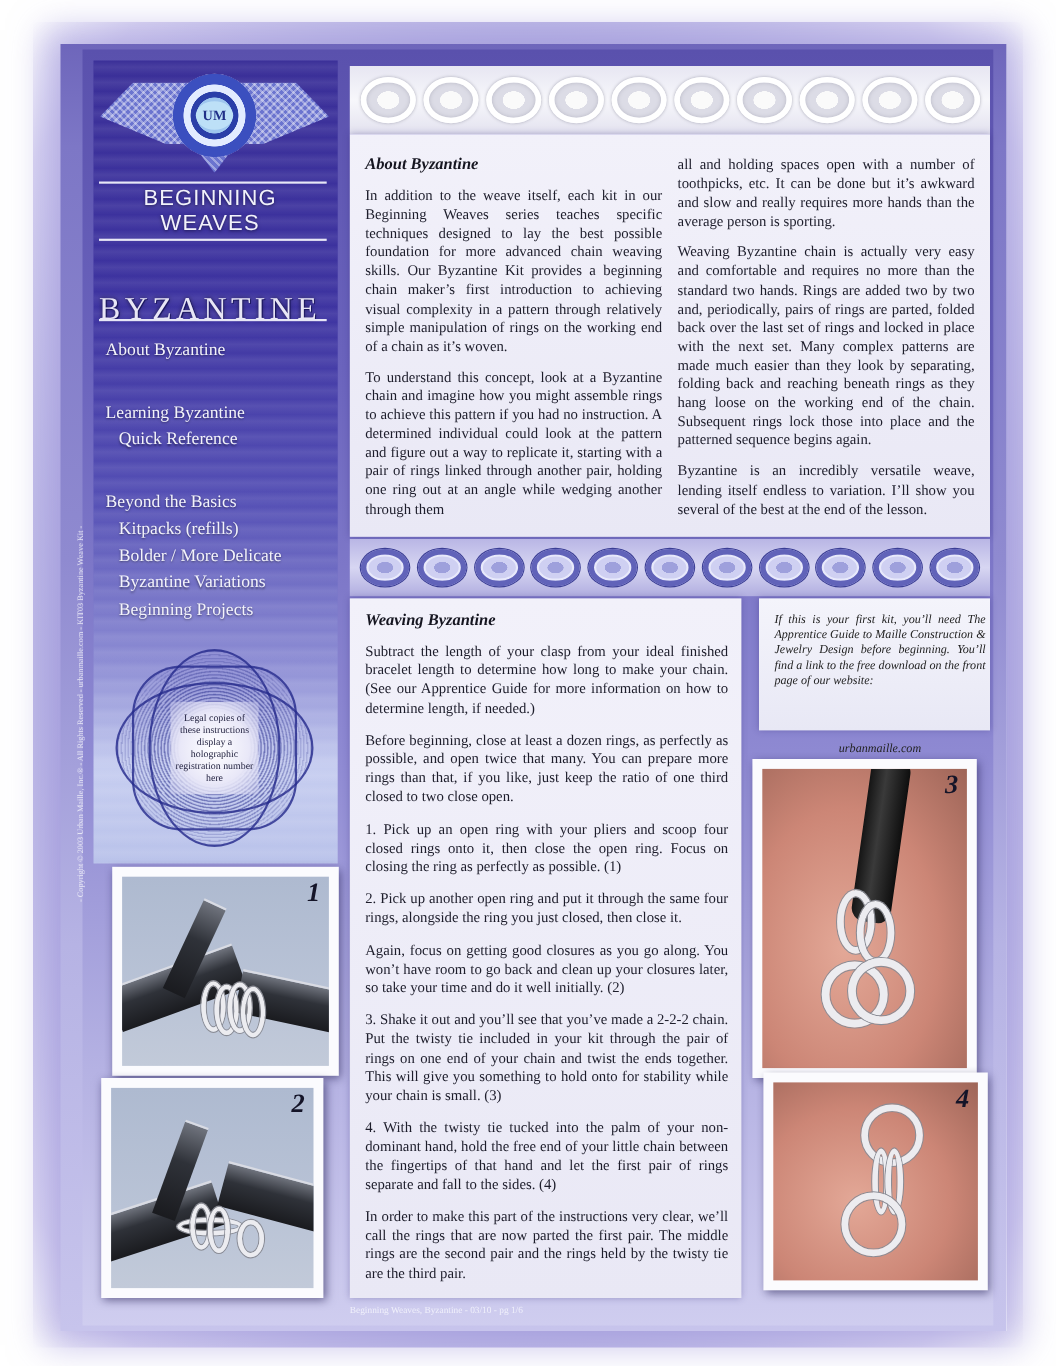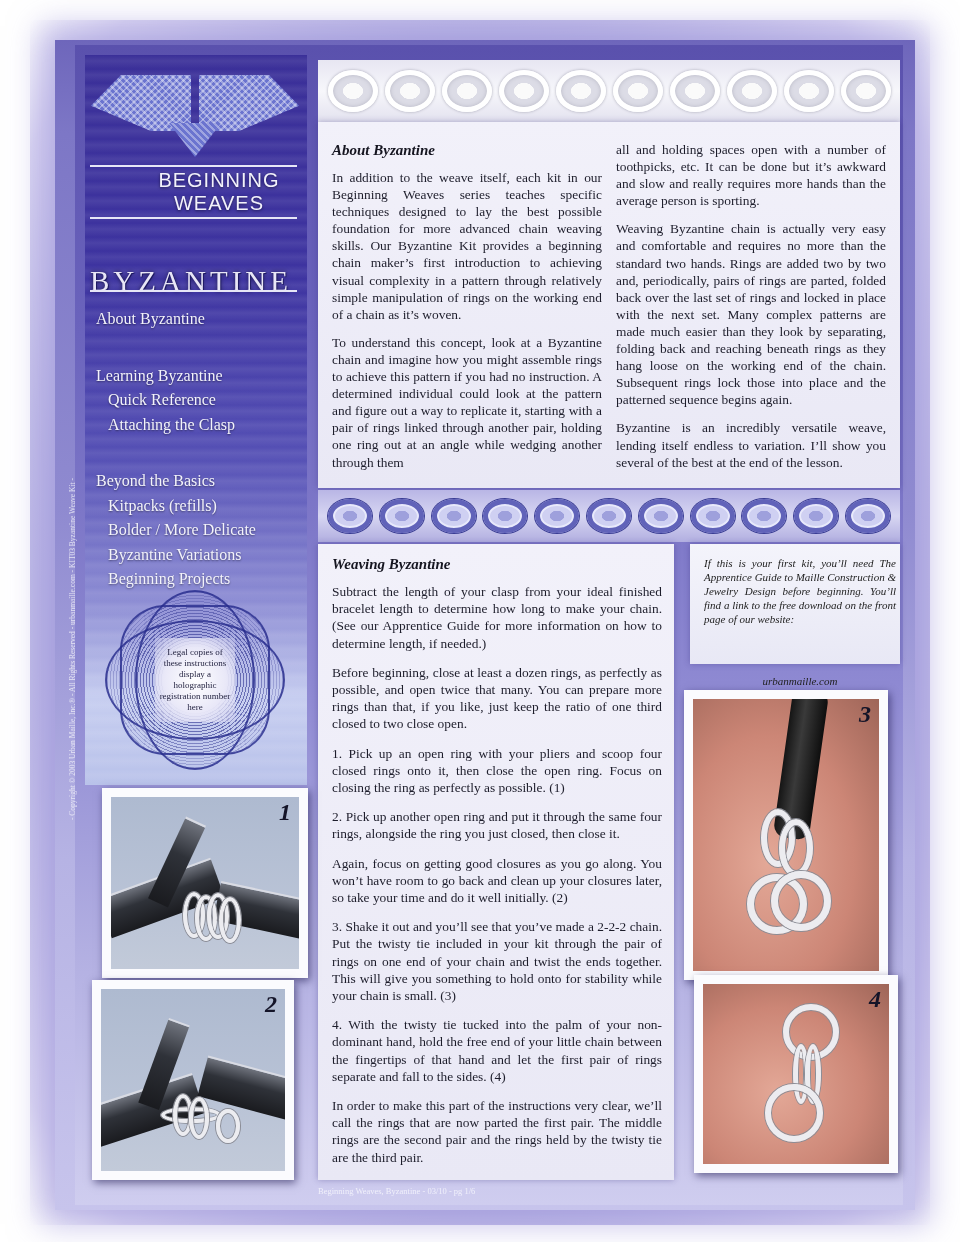--- a/index.html
+++ b/index.html
@@ -53,21 +53,20 @@
   }
   .logo .um {
     font-family: "Liberation Serif", serif; font-size: 13px; color: #213089; font-weight: bold;
     background: #bde0f7; border-radius: 50%; width: 34px; height: 26px; display: flex; align-items: center; justify-content: center;
   }
   .rule { position: absolute; left: 5px; width: 207px; height: 2px; background: #e6e6f6; }
   .series-title {
     position: absolute; left: 0; top: 114px; width: 212px; text-align: center;
     color: #f2f2fb; font-family: "Liberation Sans", sans-serif; font-size: 20px; line-height: 23px; letter-spacing: 1px;
     text-shadow: 0 1px 3px rgba(0,0,0,0.5);
-    margin-left: 28px;
   }
   .weave-title {
     position: absolute; left: 0; top: 178px; width: 212px; text-align: center;
     color: #e8e6f6; font-family: "Liberation Serif", serif; font-size: 29px; letter-spacing: 4px;
     text-shadow: 1px 1px 0 #1c1860, 0 0 4px rgba(0,0,0,0.6);
     margin-top: 32px;
   }
   .nav { position: absolute; left: 11px; top: 252px; width: 205px; }
   .nav-item {
     display: block; color: #f3f3fb; font-size: 16px; line-height: 24.5px; text-decoration: none;
@@ -166,36 +165,38 @@
 <div class="page-frame"></div>
 <div class="page-glow"></div>
 <div class="inner-border"></div>
 
 <div class="sidebar">
   <div class="sidebar-streaks"></div>
   <div class="logo">
     <div class="wing left"></div>
     <div class="wing right"></div>
     <div class="tail"></div>
+    <div class="ring">
+      <span class="um">UM</span>
+    </div>
   </div>
   <div class="rule" style="top:110px"></div>
   <div class="series-title">
     <div>BEGINNING</div>
     <div>WEAVES</div>
   </div>
   <div class="rule" style="top:162px"></div>
   <div class="weave-title">BYZANTINE</div>
   <div class="rule" style="top:235px"></div>
 
   <nav class="nav">
     <a class="nav-item">About Byzantine</a>
     <div class="nav-gap"></div>
     <a class="nav-item">Learning Byzantine</a>
     <a class="nav-item sub">Quick Reference</a>
-    <a class="nav-item sub">Attaching the Clasp</a>
     <div class="nav-gap"></div>
     <a class="nav-item">Beyond the Basics</a>
     <a class="nav-item sub">Kitpacks (refills)</a>
     <a class="nav-item sub">Bolder / More Delicate</a>
     <a class="nav-item sub">Byzantine Variations</a>
     <a class="nav-item sub">Beginning Projects</a>
   </nav>
 
   <div class="holo">
     <div class="petal" style="left:0;top:30px;width:180px;height:120px"></div>

